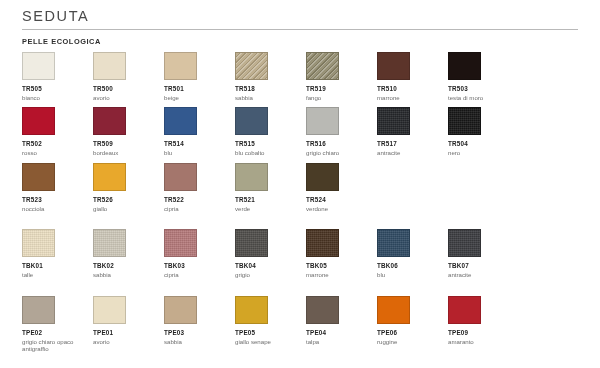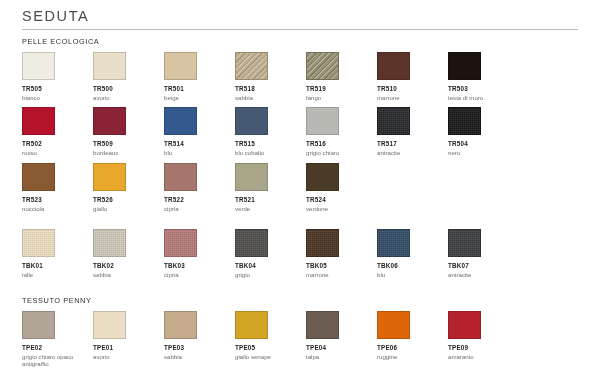--- a/index.html
+++ b/index.html
@@ -41,21 +41,21 @@
     width: 556px;
     margin-bottom: 7px;
   }
 
   
   .section {
     padding: 0 22px;
   }
   .section-title {
     font-size: 7.4px;
-    font-weight: normal;
+    font-weight: bold;
     letter-spacing: 0.55px;
     color: #2f2f2f;
     margin-bottom: 6px;
     text-transform: uppercase;
   }
   .section + .section {
     margin-top: 11px;
   }
 
   .swatch-grid {
@@ -258,21 +258,20 @@
             <div class="swatch-desc">blu</div>
           </div>
           <div class="swatch-cell">
             <div class="swatch-chip grain" style="background: rgb(59, 60, 64);"></div>
             <div class="swatch-code">TBK07</div>
             <div class="swatch-desc">antracite</div>
           </div>
         </div>
       </div>
       <div class="section">
-        <div class="section-title">TESSUTO PENNY</div>
         <div class="swatch-grid">
           <div class="swatch-cell">
             <div class="swatch-chip" style="background: rgb(177, 165, 150);"></div>
             <div class="swatch-code">TPE02</div>
             <div class="swatch-desc">grigio chiaro opaco antigraffio</div>
           </div>
           <div class="swatch-cell">
             <div class="swatch-chip" style="background: rgb(234, 223, 196);"></div>
             <div class="swatch-code">TPE01</div>
             <div class="swatch-desc">avorio</div>

